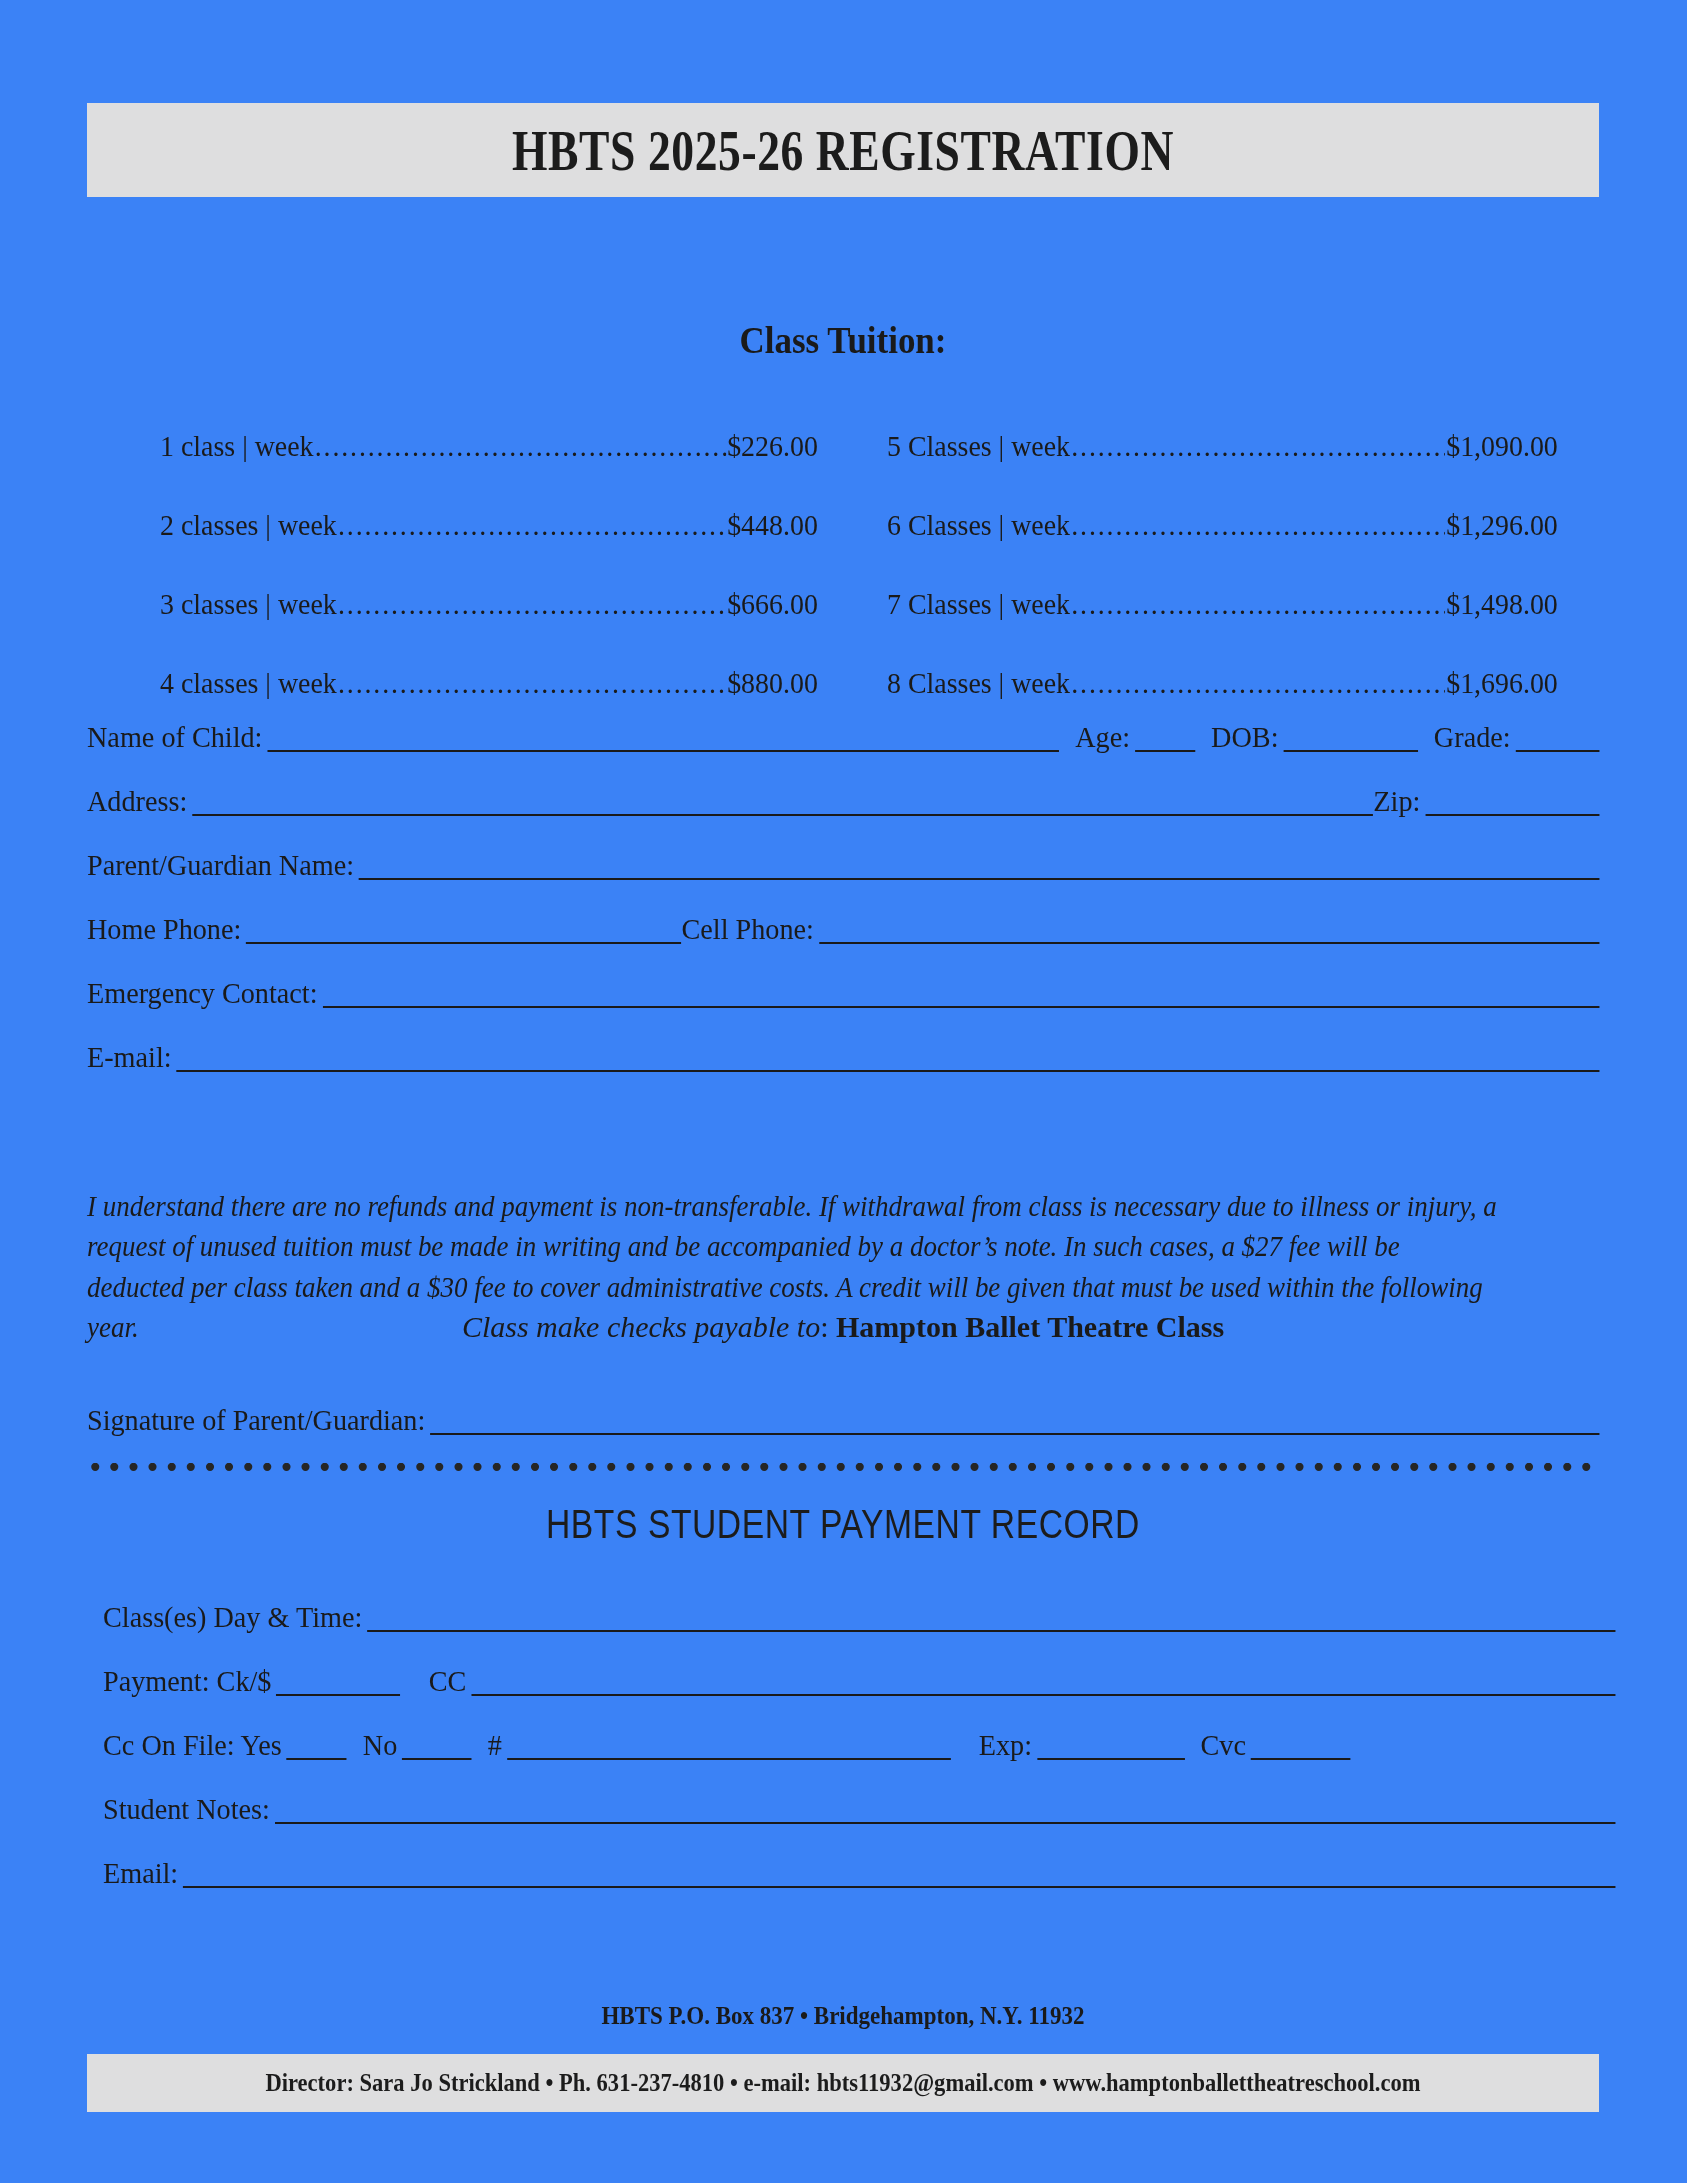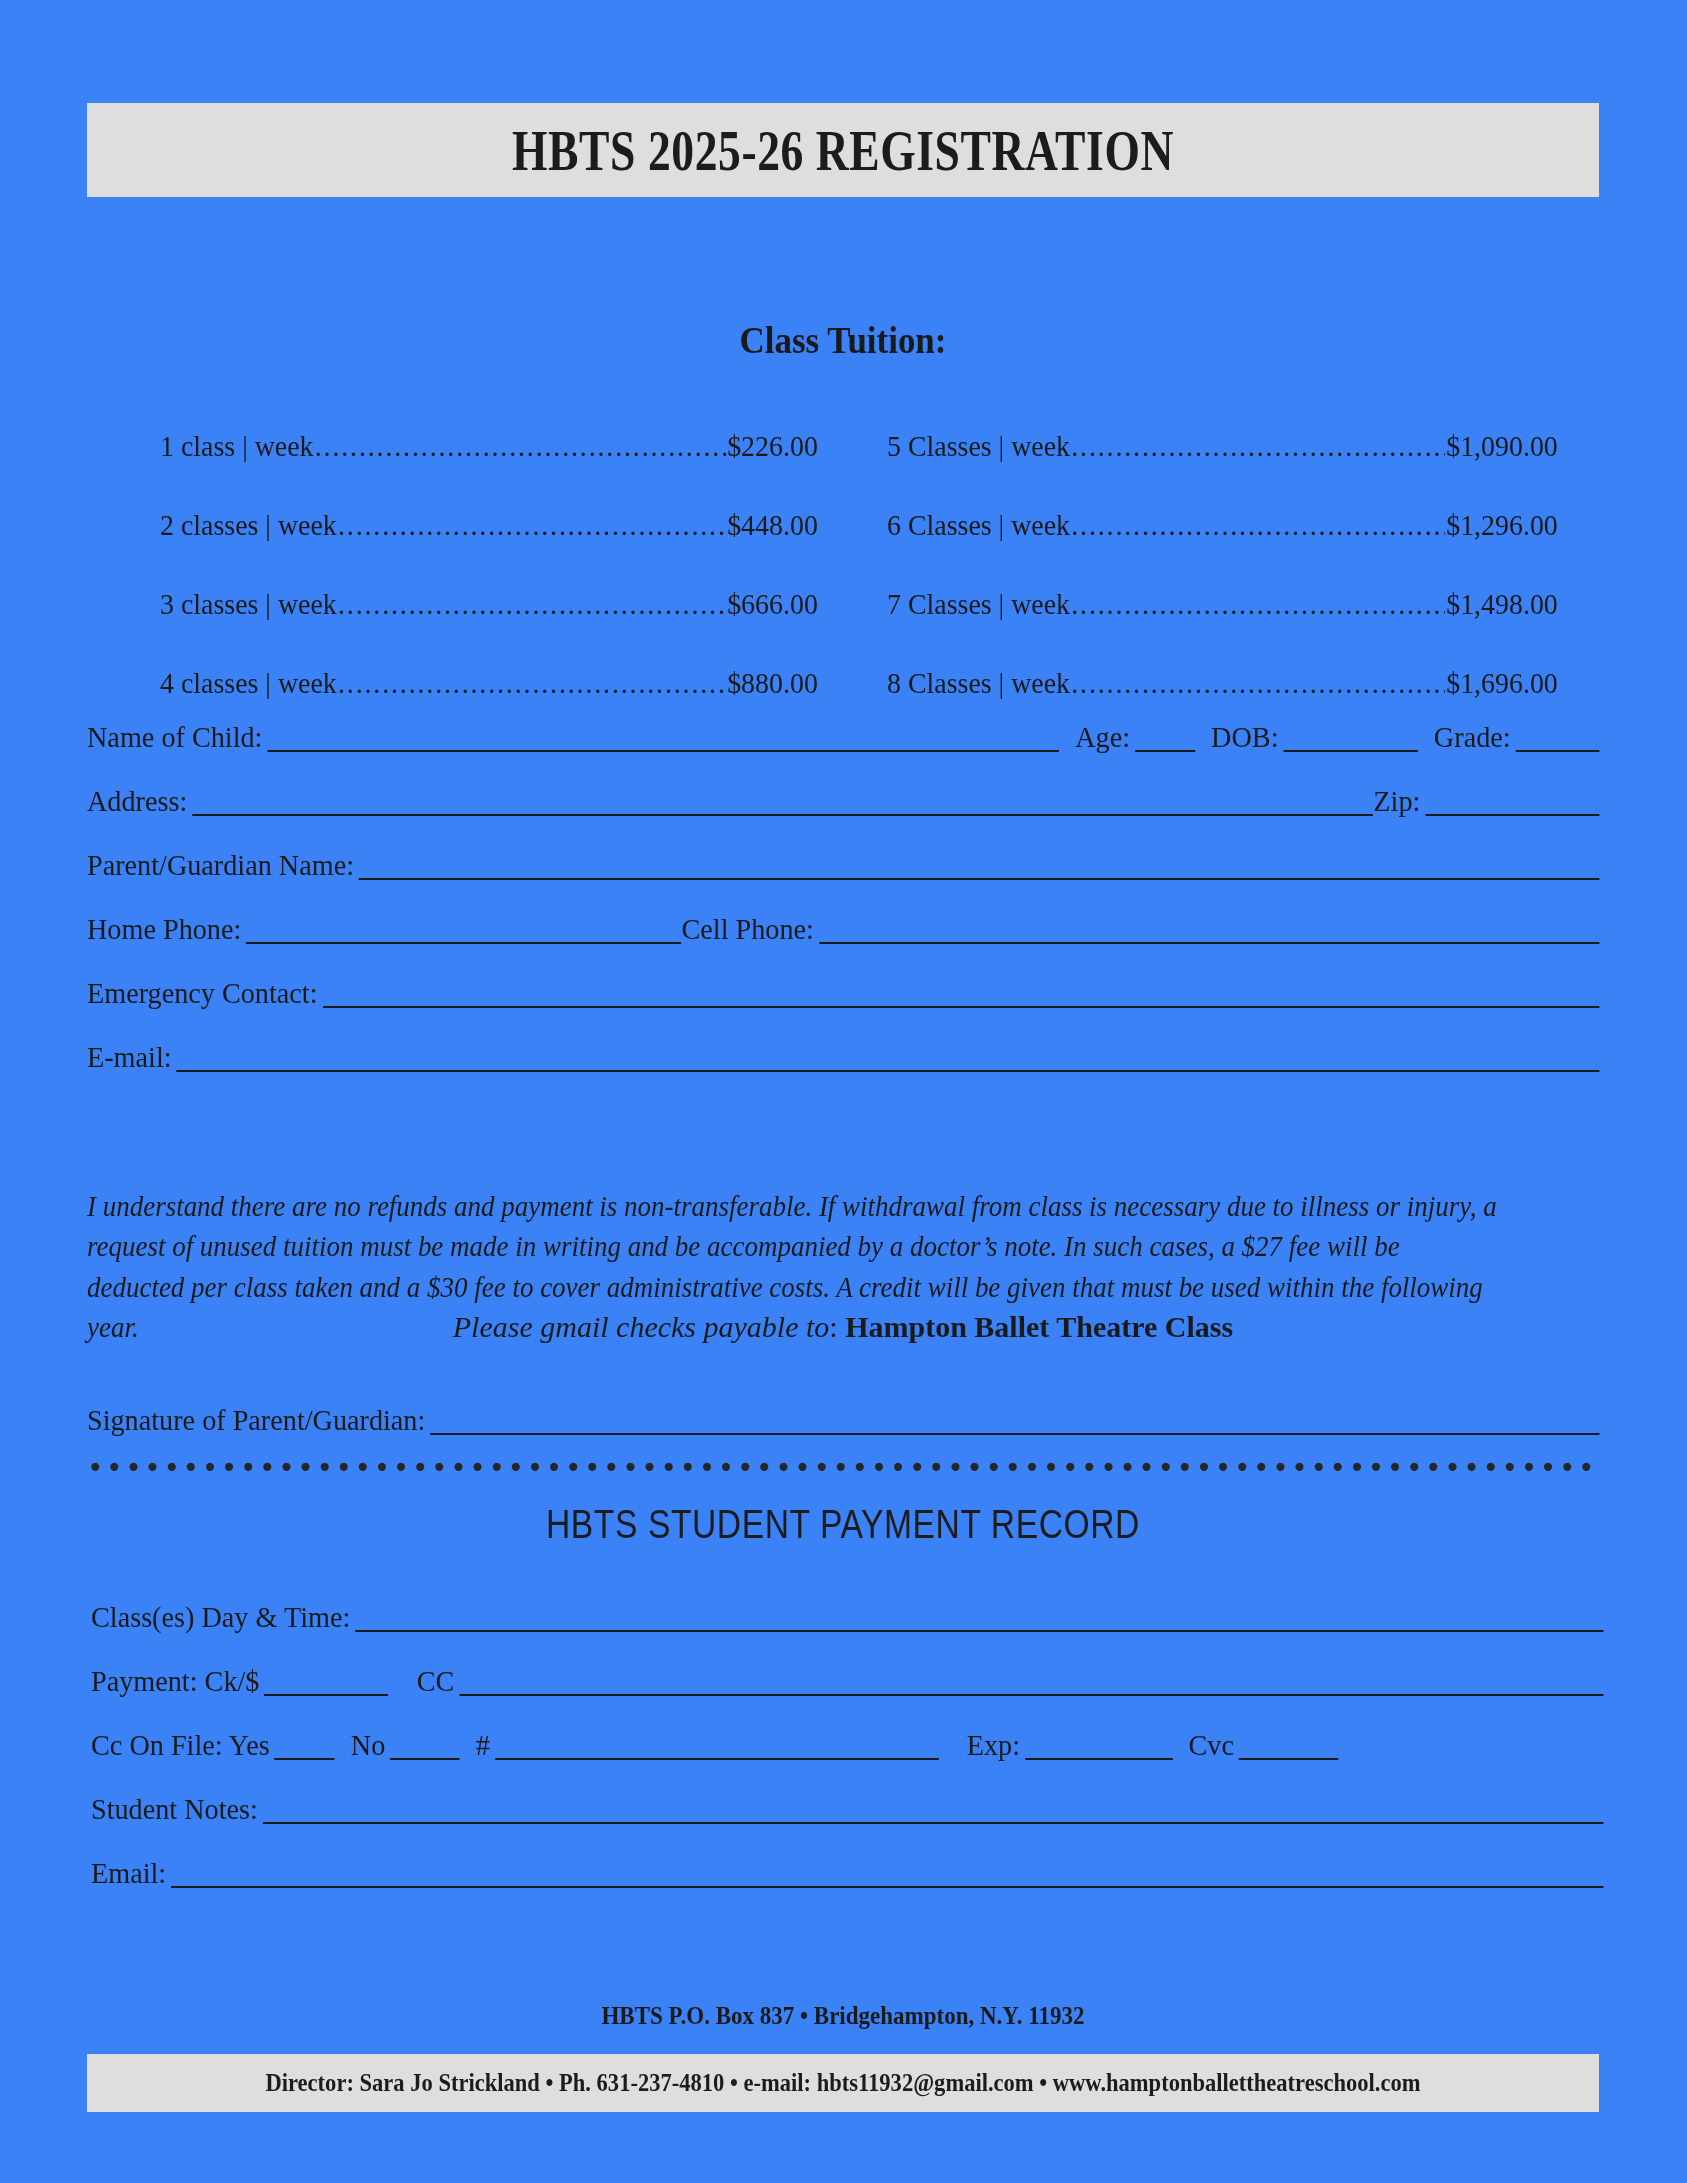--- a/index.html
+++ b/index.html
@@ -236,21 +236,21 @@
     font-family: "Liberation Sans", "DejaVu Sans", sans-serif;
     font-size: 41px;
     letter-spacing: 0.7px;
     transform: scaleX(0.82);
     white-space: nowrap;
     color: #1c1c1c;
   }
 
   .pay-fields {
     position: absolute;
-    left: 4px;
+    left: 16px;
     top: 1568px;
     width: 1512px;
   }
 
   
   .foot-addr {
     position: absolute;
     left: 0;
     top: 2002px;
     width: 1512px;
@@ -386,21 +386,21 @@
 
       <div class="frow">
         <span class="flabel">E-mail:</span>
         <span class="fline"></span>
       </div>
     </div>
 
     <div class="disclaimer">I understand there are no refunds and payment is non-transferable. If withdrawal from class is necessary due to illness or injury, a request of unused tuition must be made in writing and be accompanied by a doctor’s note. In such cases, a $27 fee will be deducted per class taken and a $30 fee to cover administrative costs. A credit will be given that must be used within the following year.</div>
 
     <div class="payable">
-      <span class="pre">Please gmail checks payable to</span><span>: </span><span class="org">Hampton Ballet Theatre Class</span>
+      <span class="pre">Class make checks payable to</span><span>: </span><span class="org">Hampton Ballet Theatre Class</span>
     </div>
 
     <div class="sig">
       <div class="frow">
         <span class="flabel">Signature of Parent/Guardian:</span>
         <span class="fline"></span>
       </div>
     </div>
 
     <div class="dotted">••••••••••••••••••••••••••••••••••••••••••••••••••••••••••••••••••••••••••••••••••••••••••••••••••••••••••••••••••••••••••••••••••••••••••••••••••••••••••••••••••••</div>

